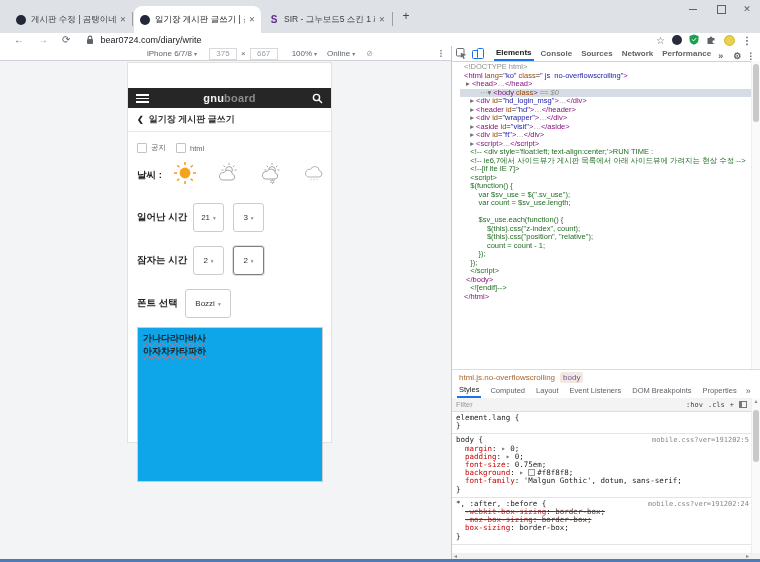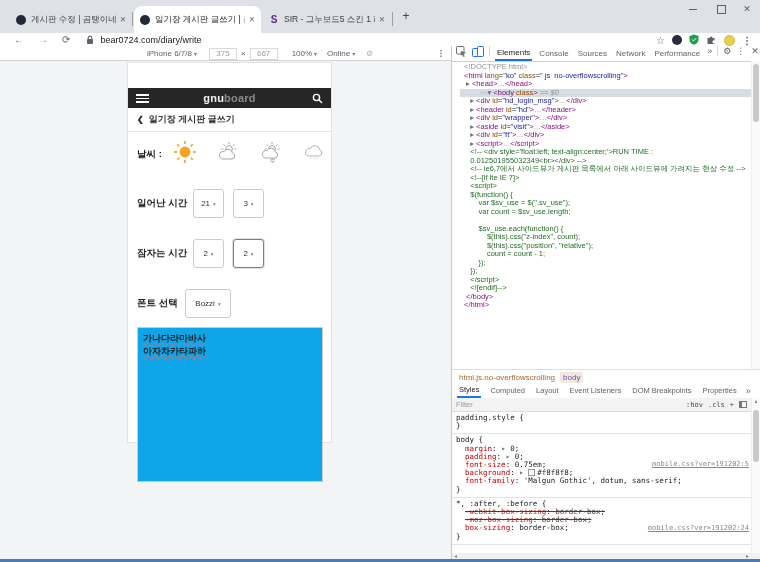--- a/index.html
+++ b/index.html
@@ -53,41 +53,41 @@
   .m-logo .gnu{color:#f2f2f2;}
   .m-logo .board{color:#8b8b8b;}
   .m-search{margin-left:auto;display:inline-flex;position:relative;z-index:1;}
   .m-titlebar{height:23px;background:#fff;border-bottom:1px solid #e7e7e7;display:flex;align-items:center;padding-left:9px;
     font-weight:bold;color:#333;font-size:9px;}
   .m-back{font-size:8px;margin-right:5px;color:#222;}
   .m-body{padding-left:9px;}
   .cb-row{margin-top:11px;display:flex;align-items:center;gap:4px;font-size:7.5px;color:#666;}
   .cb{width:8px;height:8px;border:1px solid #c2c2c2;background:#fff;border-radius:1px;}
   .cb-row .lbl2{margin-left:6px;}
-  .form-row{margin-top:21px;display:flex;align-items:center;}
+  .form-row{margin-top:14px;display:flex;align-items:center;}
   .f-label{font-weight:bold;font-size:9.5px;color:#222;flex:0 0 auto;}
   .weather-row{margin-top:8px;}
   .weather-row .f-label{width:34px;}
   .w-icons{display:flex;align-items:center;gap:19px;margin-left:2px;}
   .sel{height:29px;background:#fff;border:1px solid #ccc;border-radius:3px;display:inline-flex;align-items:center;
     justify-content:center;gap:3px;font-size:8px;color:#333;box-sizing:border-box;}
   .sel .chev{font-size:5.5px;color:#8a8a8a;}
   .sel.small{width:31px;}
   .sel.focused{border-color:#7e7e7e;box-shadow:0 0 0 1px #e0e0e0;}
   .sel.font{width:46px;}
   .time-label{width:56px;}
   .font-label{width:48px;}
   .sel+.sel{margin-left:9px;}
   .m-textarea{margin:9px 9px 0 0;width:186px;height:155px;border:1px solid #ccc;background:#0ea5e9;box-sizing:border-box;
     padding:4px 5px;font-size:9px;font-weight:bold;color:#222;line-height:13px;font-family:"DejaVu Sans Mono",monospace;}
   .squiggle{text-decoration:underline wavy #e06666;text-decoration-thickness:1px;text-underline-offset:1px;}
 
   
   .devtools{position:absolute;left:451px;top:46px;right:0;bottom:3px;background:#fff;border-left:1px solid #c5c8cc;box-sizing:border-box;}
-  .dt-tabrow{height:15px;border-bottom:1px solid #d0d3d6;display:flex;align-items:flex-start;padding-left:4px;gap:5px;font-size:8px;color:#5f6368;}
+  .dt-tabrow{height:15px;border-bottom:1px solid #d0d3d6;display:flex;align-items:flex-end;padding-left:4px;gap:5px;font-size:8px;color:#5f6368;font-weight:bold;}
   .dt-tab{padding:0 2px;height:15px;display:flex;align-items:center;box-sizing:border-box;}
   .dt-tab.active{color:#1a1a1a;border-bottom:2px solid #1a73e8;}
   .dt-vsep{width:1px;height:10px;background:#d8d8d8;}
   .dt-ico{color:#5f6368;font-size:9px;}
   .dt-close{margin-left:1px;}
   .elements-tree{position:absolute;left:8px;top:15px;right:9px;height:308px;overflow:hidden;
     font-family:Liberation Sans, sans-serif;font-size:7.5px;line-height:8.5px;padding:2px 0 0 4px;}
   .code-line{white-space:pre;height:8.5px;}
   .code-line.selected{background:#d6dce3;margin-left:-4px;padding-left:20px;}
   .tk-tag{color:#881280;}
@@ -109,21 +109,21 @@
   .styles-tabs .dt-tab{height:15px;}
   .filter-row{position:absolute;left:0;top:352px;right:9px;height:14px;background:#f3f3f3;border-bottom:1px solid #ddd;
     display:flex;align-items:center;padding:0 4px;font-size:7.5px;color:#999;box-sizing:border-box;}
   .filter-right{margin-left:auto;display:flex;align-items:center;gap:5px;color:#444;font-family:"DejaVu Sans Mono",monospace;font-size:7px;}
   .panel-ico{width:8px;height:7px;border:1px solid #777;border-left-width:3px;box-sizing:border-box;}
 
   .styles-content{position:absolute;left:0;top:366px;right:9px;height:141px;overflow:hidden;
     font-family:"DejaVu Sans Mono",monospace;font-size:7.5px;line-height:8.2px;color:#222;}
   .rule{border-bottom:1px solid #e4e4e4;padding:2px 4px 3px 4px;position:relative;}
   .rule .sel-line{white-space:pre;}
-  .rule .link{position:absolute;right:2px;top:2px;color:#888;text-decoration:underline;font-size:7px;margin-top:24px;}
+  .rule .link{position:absolute;right:2px;top:2px;color:#888;font-size:7px;}
   .rule .prop{white-space:pre;padding-left:9px;}
   .rule .prop .pname{color:#c80000;}
   .rule .prop.struck{text-decoration:line-through;color:#4c3b33;}
   .rule .prop.struck .pname{color:#a33;}
   .p-arrow{color:#777;}
   .swatch{display:inline-block;width:5px;height:5px;border:1px solid #999;vertical-align:-1px;margin-right:2px;}
 
   .els-scroll{position:absolute;right:0;top:15px;width:9px;height:308px;background:#fafafa;border-left:1px solid #eee;box-sizing:border-box;}
   .els-thumb{position:absolute;left:1px;right:1px;top:3px;height:58px;background:#c9c9c9;border-radius:3px;}
   .sty-scroll{position:absolute;right:0;top:352px;width:9px;height:155px;background:#fafafa;border-left:1px solid #eee;box-sizing:border-box;
@@ -224,20 +224,26 @@
               <circle cx="4.5" cy="4.5" r="3.1" fill="none" stroke="#fff" stroke-width="1.4"></circle>
               <line x1="7" y1="7" x2="10" y2="10" stroke="#fff" stroke-width="1.4"></line>
             </svg>
         </span>
       </div>
       <div class="m-titlebar">
         <span class="m-back">❮</span>
         <span>일기장 게시판 글쓰기</span>
       </div>
       <div class="m-body">
+        <div class="cb-row">
+          <span class="cb"></span>
+          <span>공지</span>
+          <span class="cb lbl2"></span>
+          <span>html</span>
+        </div>
         <div class="form-row weather-row">
           <span class="f-label">날씨 :</span>
           <span class="w-icons">
             <span>
               <svg width="24" height="24">
                 <g stroke="#f0a125" stroke-width="1.6">
                   <line x1="12" y1="1" x2="12" y2="4"></line>
                     <line x1="12" y1="20" x2="12" y2="23"></line>
                   <line x1="1" y1="12" x2="4" y2="12"></line>
                     <line x1="20" y1="12" x2="23" y2="12"></line>
@@ -355,37 +361,36 @@
         <div class="code-line"><span class="tk-tag">&lt;html</span><span class="tk-attr"> lang</span><span class="tk-plain">=</span><span class="tk-val">"ko"</span><span class="tk-attr"> class</span><span class="tk-plain">=</span><span class="tk-val">" js  no-overflowscrolling"</span><span class="tk-tag">&gt;</span></div>
         <div class="code-line"><span class="tk-arrow"> ▸ </span><span class="tk-tag">&lt;head&gt;</span><span class="tk-gray">…</span><span class="tk-tag">&lt;/head&gt;</span></div>
         <div class="code-line selected"><span class="tk-gray">⋯</span><span class="tk-arrow">▾ </span><span class="tk-tag">&lt;body</span><span class="tk-attr"> class</span><span class="tk-tag">&gt;</span><span class="tk-meta"> == $0</span></div>
         <div class="code-line"><span class="tk-arrow">   ▸ </span><span class="tk-tag">&lt;div</span><span class="tk-attr"> id</span><span class="tk-plain">=</span><span class="tk-val">"hd_login_msg"</span><span class="tk-tag">&gt;</span><span class="tk-gray">…</span><span class="tk-tag">&lt;/div&gt;</span></div>
         <div class="code-line"><span class="tk-arrow">   ▸ </span><span class="tk-tag">&lt;header</span><span class="tk-attr"> id</span><span class="tk-plain">=</span><span class="tk-val">"hd"</span><span class="tk-tag">&gt;</span><span class="tk-gray">…</span><span class="tk-tag">&lt;/header&gt;</span></div>
         <div class="code-line"><span class="tk-arrow">   ▸ </span><span class="tk-tag">&lt;div</span><span class="tk-attr"> id</span><span class="tk-plain">=</span><span class="tk-val">"wrapper"</span><span class="tk-tag">&gt;</span><span class="tk-gray">…</span><span class="tk-tag">&lt;/div&gt;</span></div>
         <div class="code-line"><span class="tk-arrow">   ▸ </span><span class="tk-tag">&lt;aside</span><span class="tk-attr"> id</span><span class="tk-plain">=</span><span class="tk-val">"visit"</span><span class="tk-tag">&gt;</span><span class="tk-gray">…</span><span class="tk-tag">&lt;/aside&gt;</span></div>
         <div class="code-line"><span class="tk-arrow">   ▸ </span><span class="tk-tag">&lt;div</span><span class="tk-attr"> id</span><span class="tk-plain">=</span><span class="tk-val">"ft"</span><span class="tk-tag">&gt;</span><span class="tk-gray">…</span><span class="tk-tag">&lt;/div&gt;</span></div>
         <div class="code-line"><span class="tk-arrow">   ▸ </span><span class="tk-tag">&lt;script&gt;</span><span class="tk-gray">…</span><span class="tk-tag">&lt;/script&gt;</span></div>
         <div class="code-line"><span class="tk-com">   &lt;!-- &lt;div style='float:left; text-align:center;'&gt;RUN TIME :</span></div>
-        <div class="code-line"><span class="tk-com">   0.012501955032349&lt;br&gt;&lt;/div&gt; --&gt;</span></div>
         <div class="code-line"><span class="tk-com">   &lt;!-- ie6,7에서 사이드뷰가 게시판 목록에서 아래 사이드뷰에 가려지는 현상 수정 --&gt;</span></div>
         <div class="code-line"><span class="tk-com">   &lt;!--[if lte IE 7]&gt;</span></div>
         <div class="code-line"><span class="tk-com">   &lt;script&gt;</span></div>
         <div class="code-line"><span class="tk-com">   $(function() {</span></div>
         <div class="code-line"><span class="tk-com">       var $sv_use = $(".sv_use");</span></div>
         <div class="code-line"><span class="tk-com">       var count = $sv_use.length;</span></div>
         <div class="code-line"><span class="tk-com"></span></div>
         <div class="code-line"><span class="tk-com">       $sv_use.each(function() {</span></div>
         <div class="code-line"><span class="tk-com">           $(this).css("z-index", count);</span></div>
         <div class="code-line"><span class="tk-com">           $(this).css("position", "relative");</span></div>
         <div class="code-line"><span class="tk-com">           count = count - 1;</span></div>
         <div class="code-line"><span class="tk-com">       });</span></div>
         <div class="code-line"><span class="tk-com">   });</span></div>
         <div class="code-line"><span class="tk-com">   &lt;/script&gt;</span></div>
+        <div class="code-line"><span class="tk-tag"> &lt;/body&gt;</span></div>
         <div class="code-line"><span class="tk-com">   &lt;![endif]--&gt;</span></div>
-        <div class="code-line"><span class="tk-tag"> &lt;/body&gt;</span></div>
         <div class="code-line"><span class="tk-tag">&lt;/html&gt;</span></div>
       </div>
     <div class="els-scroll">
         <div class="els-thumb"></div>
       </div>
 
     <div class="crumb-bar">
         <span class="crumb">html.js.no-overflowscrolling</span>
         <span class="crumb active">body</span>
       </div>
@@ -407,21 +412,21 @@
       <span class="filter-right">
         <span>:hov</span>
         <span>.cls</span>
         <span>+</span>
         <span class="panel-ico"></span>
       </span>
     </div>
 
     <div class="styles-content">
         <div class="rule">
-          <div class="sel-line">padding.style {</div>
+          <div class="sel-line">element.lang {</div>
           <div class="sel-line">}</div>
         </div>
         <div class="rule">
           <span class="link">mobile.css?ver=191202:5</span>
           <div class="sel-line">body {</div>
           <div class="prop"><span class="pname">margin</span><span class="tk-plain">: </span><span class="p-arrow">▸ </span><span class="pval">0;</span></div>
           <div class="prop"><span class="pname">padding</span><span class="tk-plain">: </span><span class="p-arrow">▸ </span><span class="pval">0;</span></div>
           <div class="prop"><span class="pname">font-size</span><span class="tk-plain">: </span><span class="pval">0.75em;</span></div>
           <div class="prop"><span class="pname">background</span><span class="tk-plain">: </span><span class="p-arrow">▸ </span><span class="swatch" style="background: rgb(248, 248, 248);"></span><span class="pval">#f8f8f8;</span></div>
           <div class="prop"><span class="pname">font-family</span><span class="tk-plain">: </span><span class="pval">'Malgun Gothic', dotum, sans-serif;</span></div>

